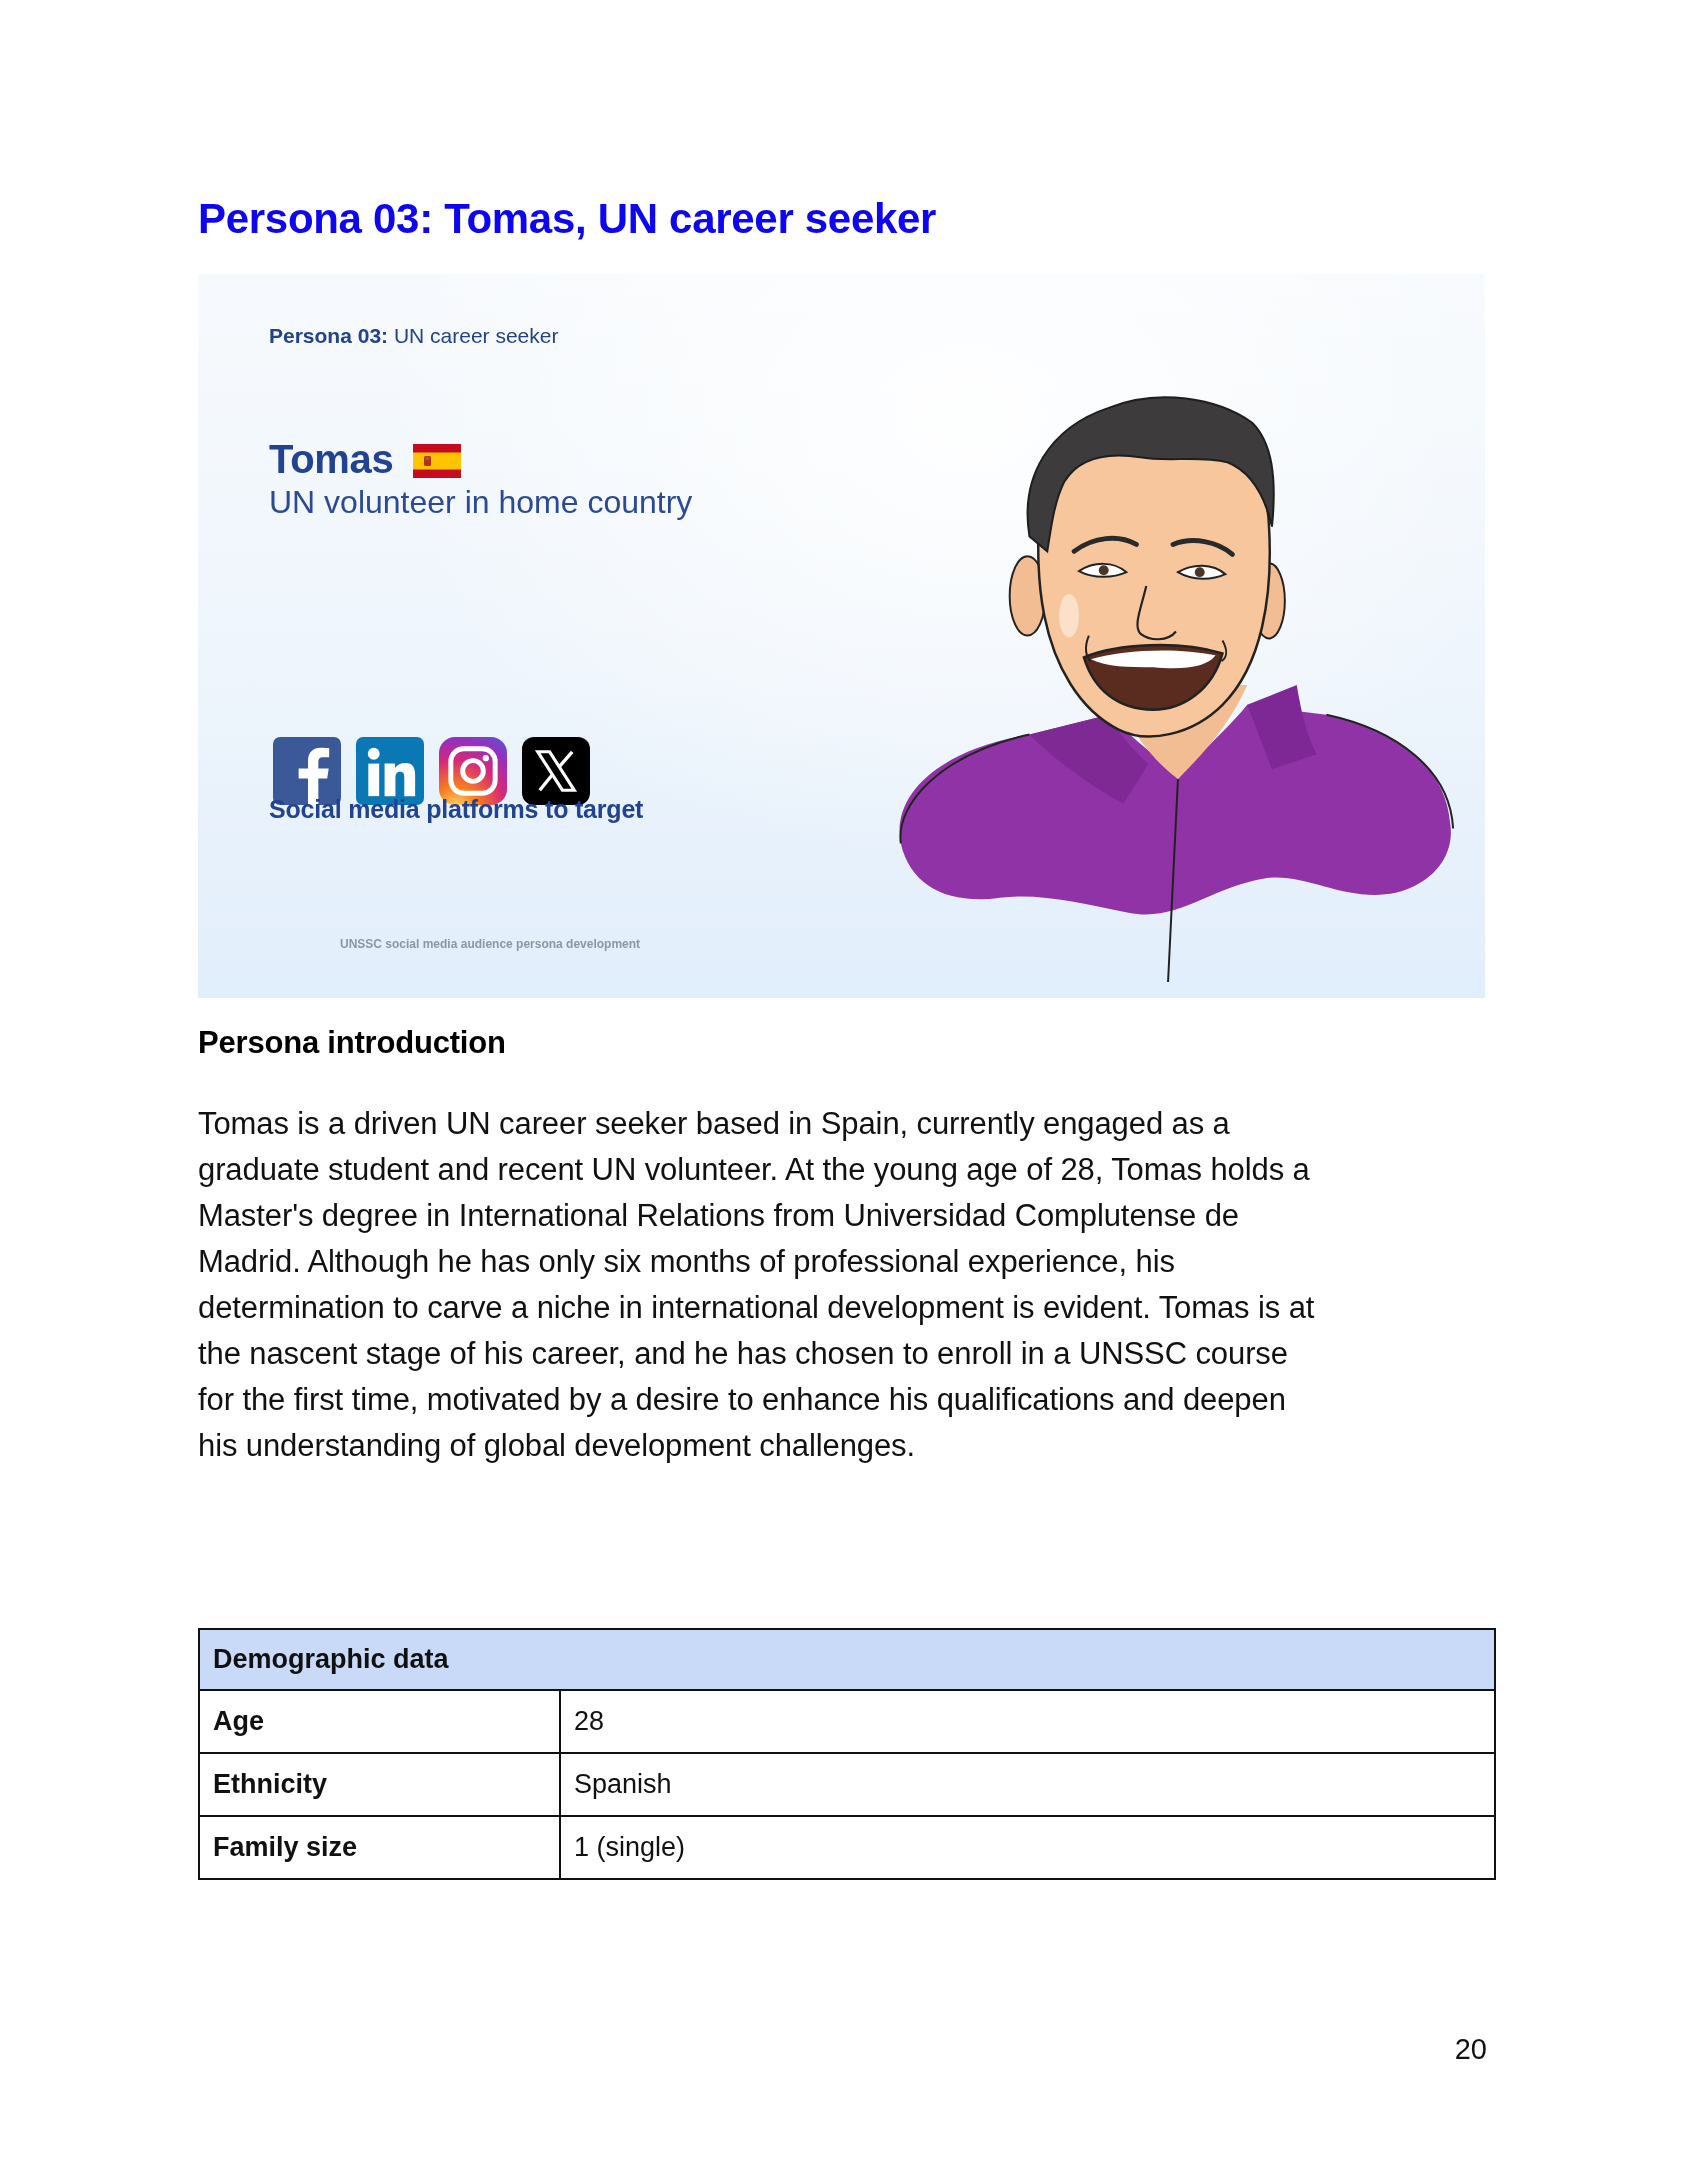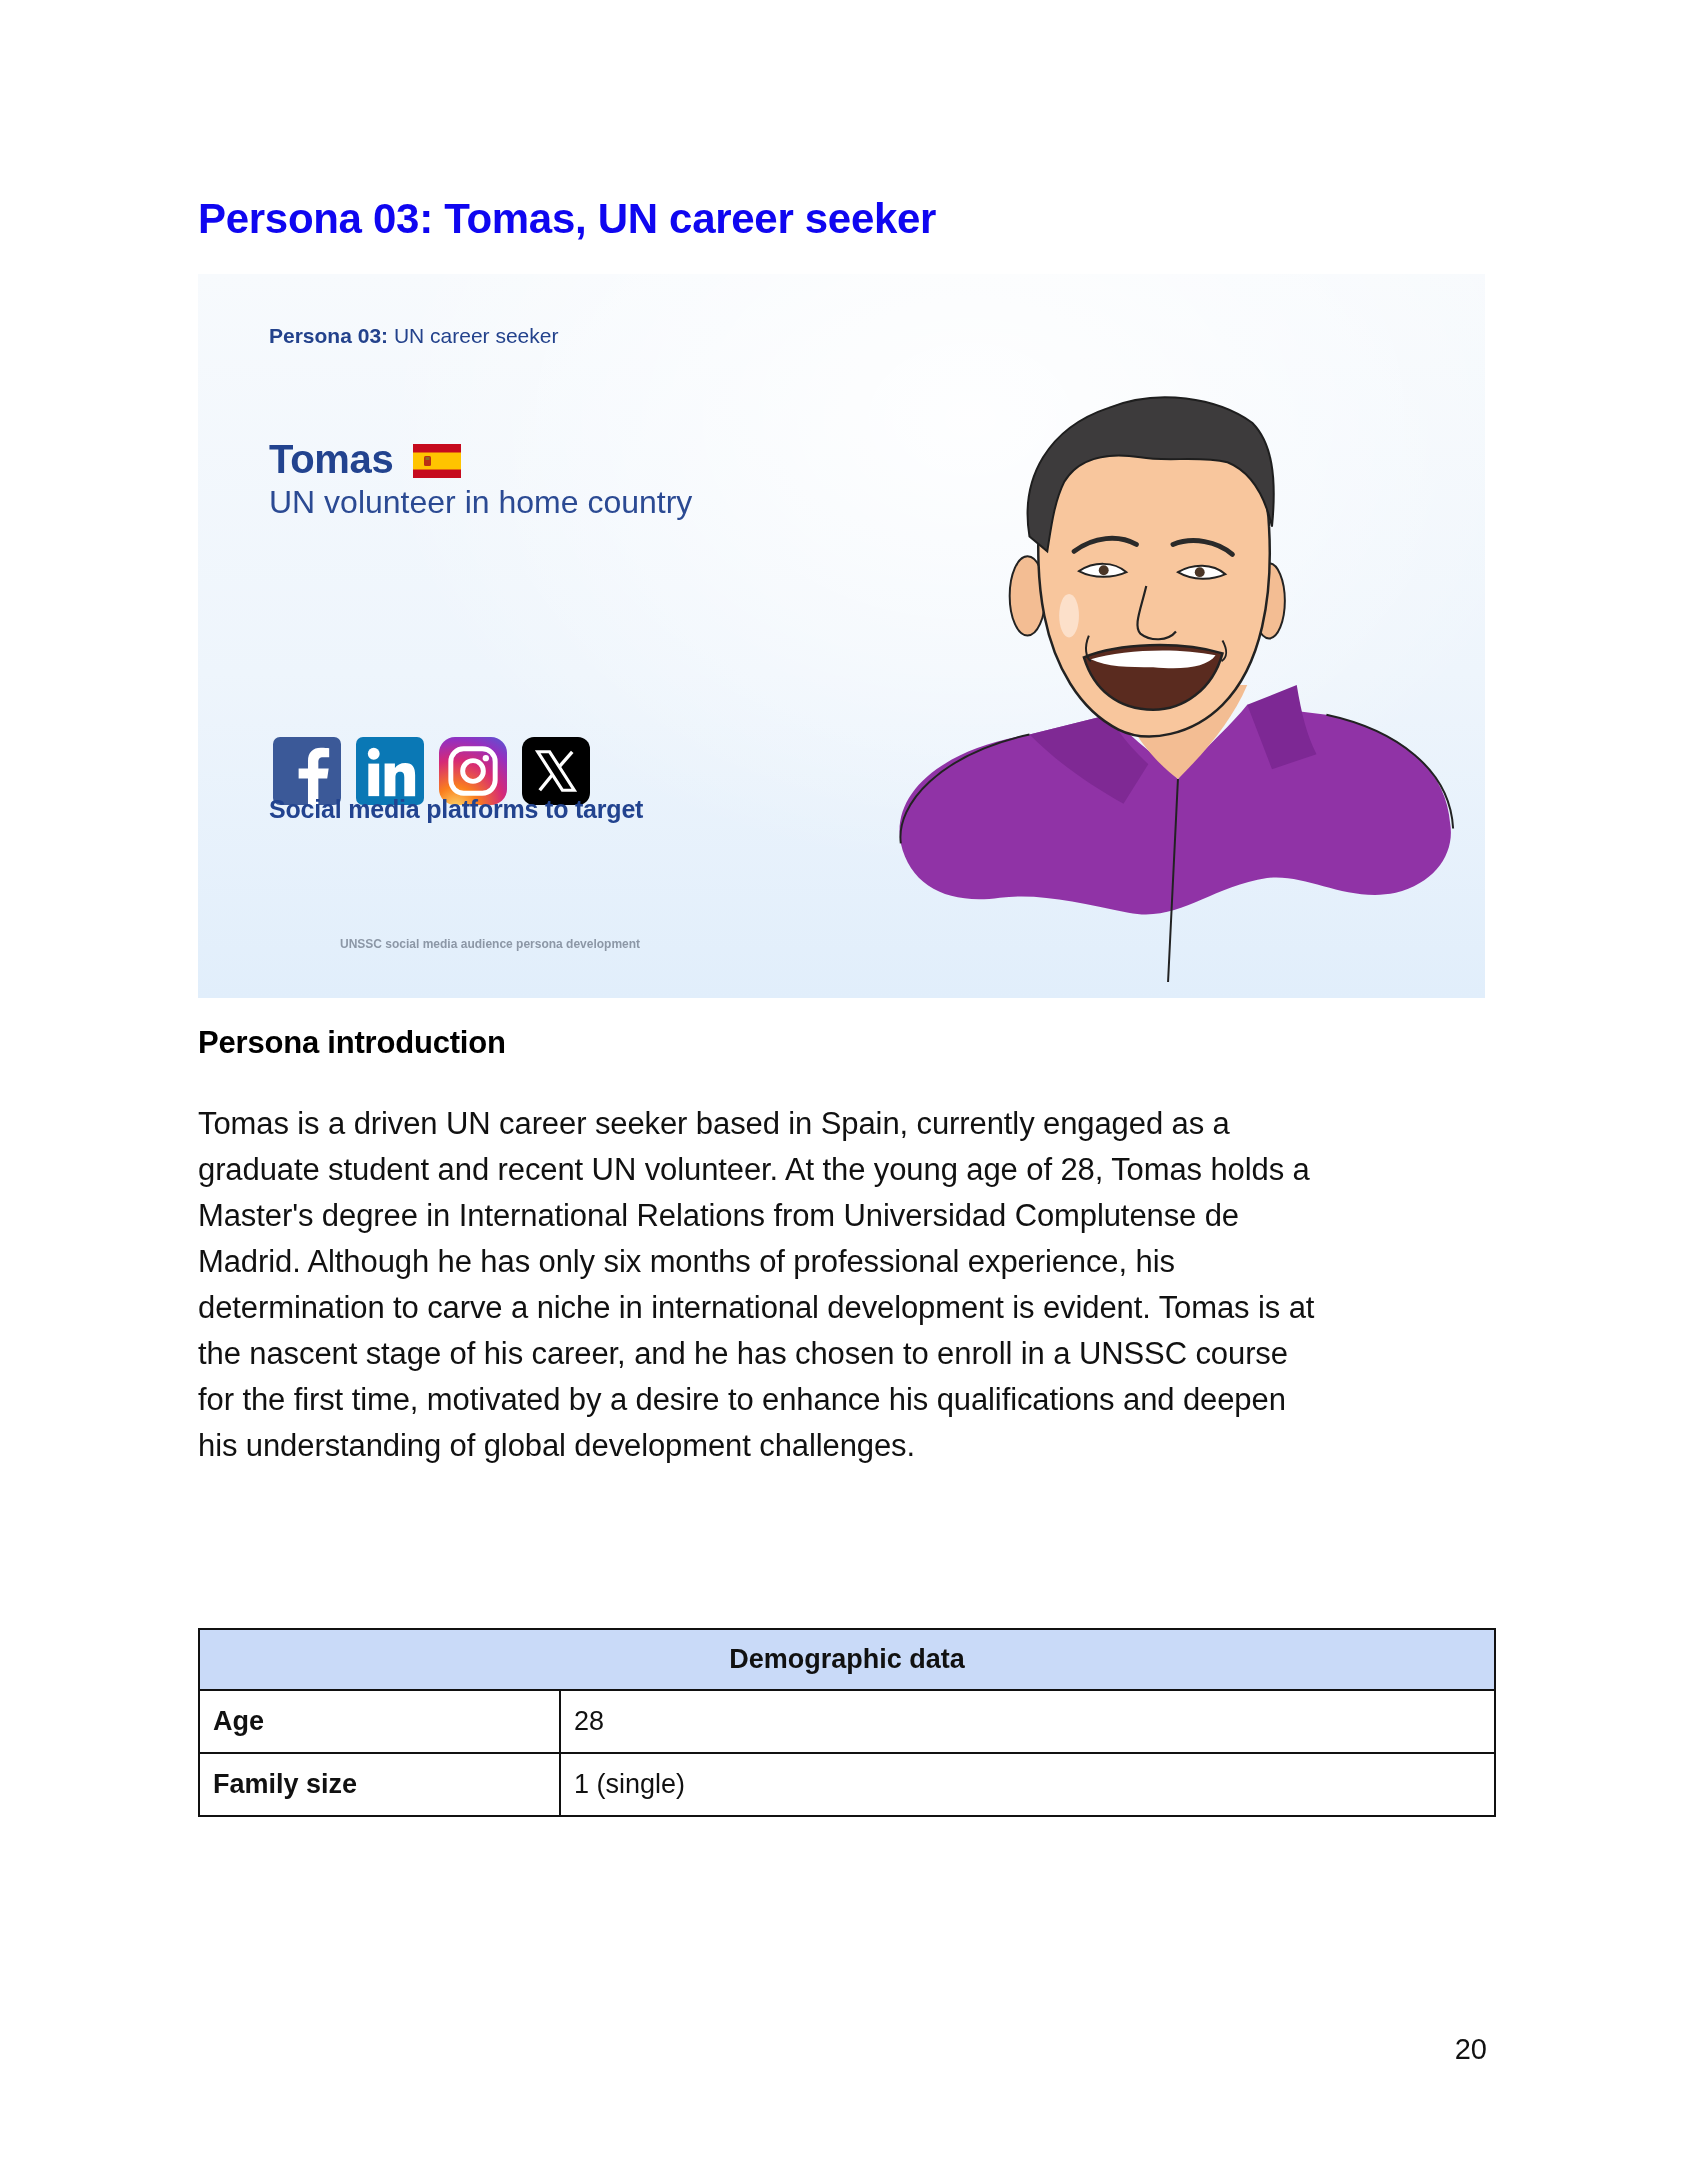--- a/index.html
+++ b/index.html
@@ -121,21 +121,21 @@
     font-size: 27px;
   }
   .demo-table th, .demo-table td {
     border: 2.5px solid #111;
     padding: 0 13px;
     text-align: left;
   }
   .demo-table th {
     background: #c9daf8;
     height: 59px;
-    text-align: center;
+    text-align: left;
     font-weight: 700;
   }
   .demo-table td { height: 61px; }
   .demo-table td.k { width: 333px; font-weight: 700; }
   .demo-table td.v { font-weight: 400; }
 
   .page-number {
     position: absolute;
     right: 196px; top: 2033px;
     font-size: 29px; color: #111;
@@ -234,20 +234,24 @@
     <tr>
       <th colspan="2">Demographic data</th>
     </tr>
   </thead>
   <tbody>
     <tr>
       <td class="k">Age</td>
       <td class="v">28</td>
     </tr>
     <tr>
+      <td class="k">Ethnicity</td>
+      <td class="v">Spanish</td>
+    </tr>
+    <tr>
       <td class="k">Family size</td>
       <td class="v">1 (single)</td>
     </tr>
   </tbody>
 </table>
 
 <div class="page-number">20</div>
 
 
 </body></html>

